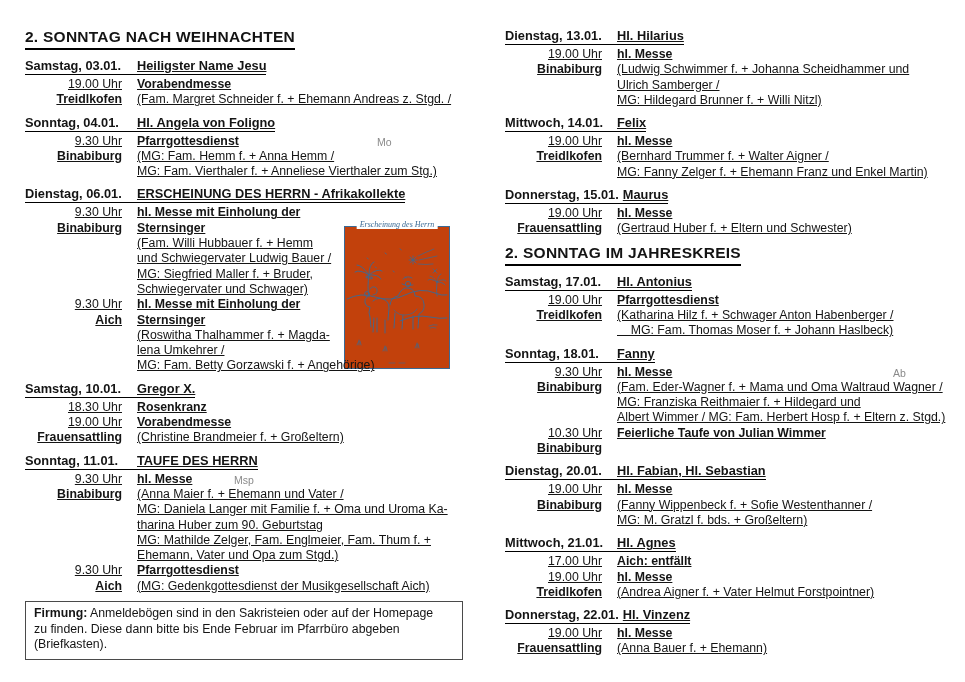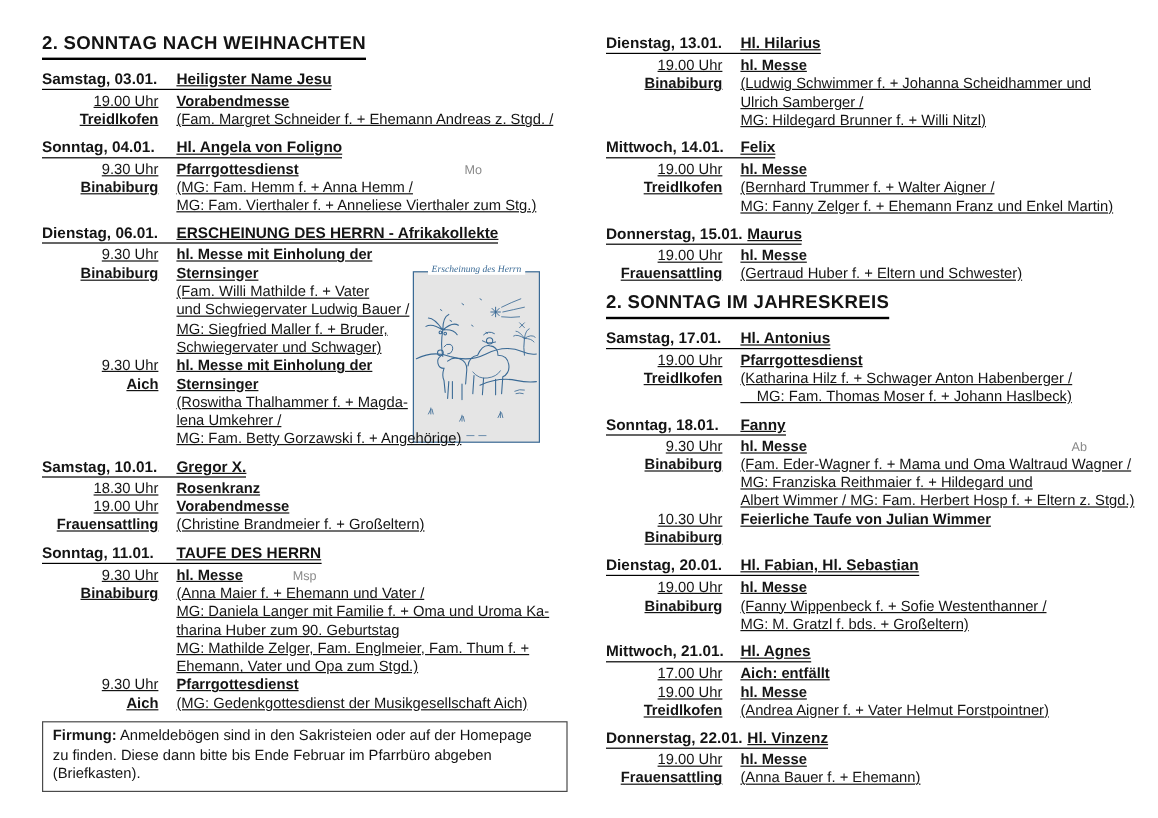--- a/index.html
+++ b/index.html
@@ -5,21 +5,21 @@
   html,body{margin:0;padding:0;background:#ffffff;}
   #page{
     position:relative;
     width:965px;height:682px;
     background:#ffffff;
     font-family:"Liberation Sans", sans-serif;
     color:#141414;
     overflow:hidden;
   }
   .col{position:absolute;top:28px;}
-  .col-left{left:35px;width:435px;}
+  .col-left{left:25px;width:435px;}
   .col-right{left:505px;width:455px;}
 
   .sec-heading{
     display:table;
     font-size:15.5px;font-weight:700;letter-spacing:.25px;
     border-bottom:2px solid #000;
     padding-bottom:2px;margin-bottom:8px;
     white-space:pre;
   }
   .entry{margin-bottom:7px;text-decoration:underline;}
@@ -47,21 +47,21 @@
     margin-top:6px;
     font-size:12.3px;line-height:15.6px;
     white-space:normal;
   }
 
   
   .illustration{
     position:absolute;left:344px;top:226px;
     width:104px;height:141px;
     border:1.2px solid #3a6a95;
-    background:#e5e5e5;
+    background:#c2410c;
   }
   .ill-caption{
     position:absolute;top:-7px;left:50%;transform:translateX(-50%);
     background:#ffffff;padding:0 3px;
     font-family:"Liberation Serif", serif;font-style:italic;
     font-size:8px;color:#3a6a95;white-space:nowrap;
   }
   .ill-svg{display:block;width:100%;height:100%;}
 </style>
 </head>
@@ -141,21 +141,21 @@
         <div class="row">
           <span class="cell-l">9.30 Uhr</span>
           <span class="cell-r b">hl. Messe mit Einholung der</span>
         </div>
         <div class="row">
           <span class="cell-l b">Binabiburg</span>
           <span class="cell-r b">Sternsinger</span>
         </div>
         <div class="row">
           <span class="cell-l"></span>
-          <span class="cell-r">(Fam. Willi Mathilde f. + Vater</span>
+          <span class="cell-r">(Fam. Willi Hubbauer f. + Hemm</span>
         </div>
         <div class="row">
           <span class="cell-l"></span>
           <span class="cell-r">und Schwiegervater Ludwig Bauer /</span>
         </div>
         <div class="row">
           <span class="cell-l"></span>
           <span class="cell-r">MG: Siegfried Maller f. + Bruder,</span>
         </div>
         <div class="row">

